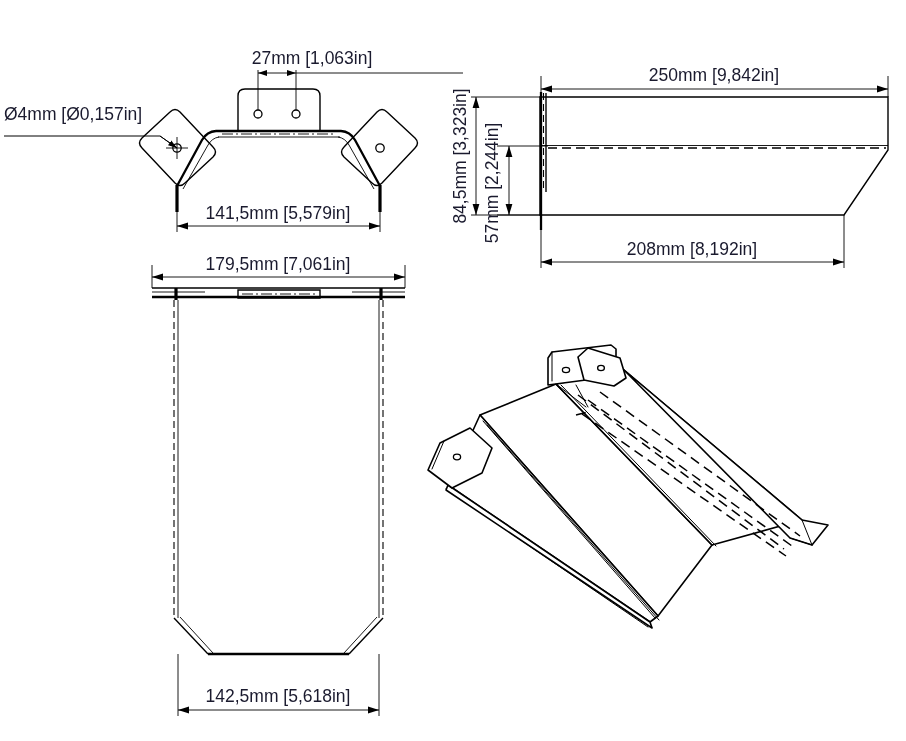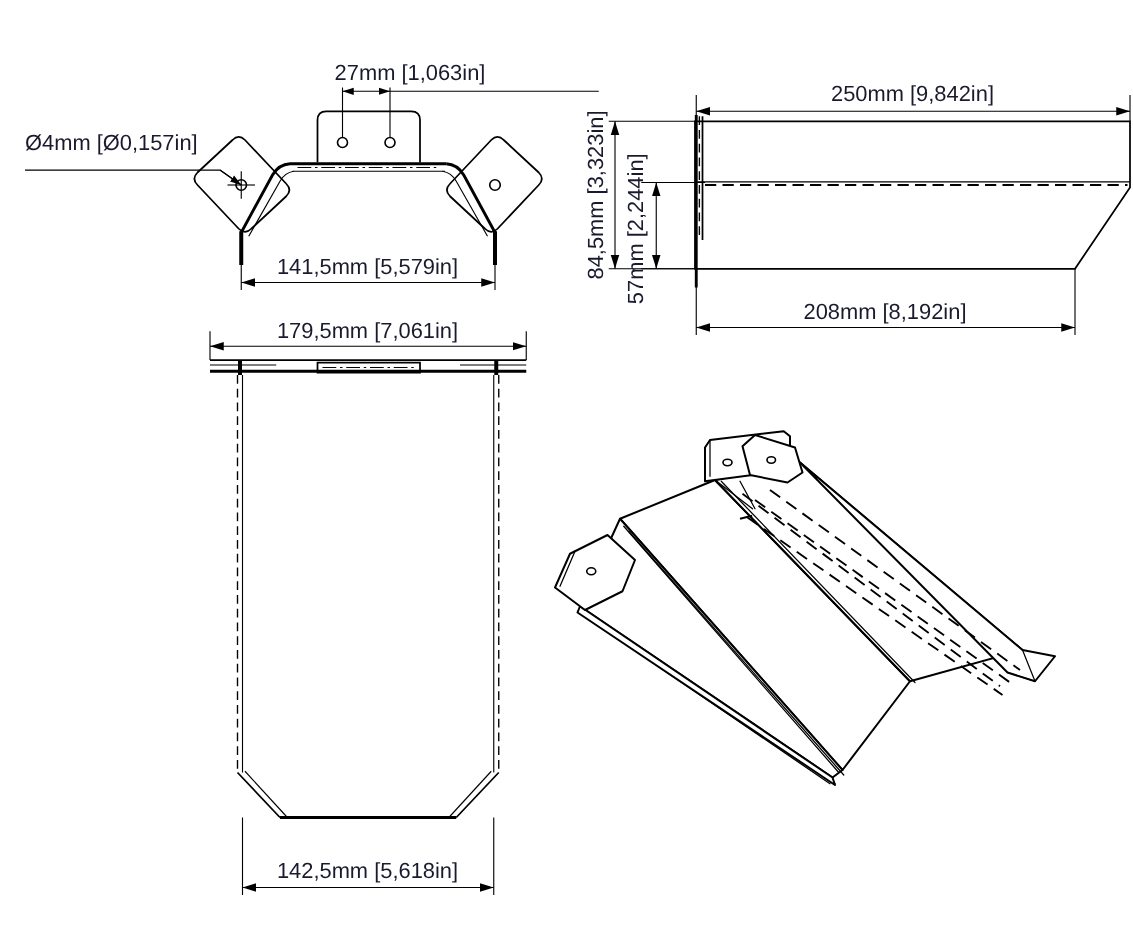--- a/index.html
+++ b/index.html
@@ -10,21 +10,21 @@
   }
   body {
     width: 906px;
     height: 741px;
     position: relative;
     overflow: hidden;
     font-family: "Liberation Sans", sans-serif;
   }
   #drawing-root {
     position: absolute;
-    left: 16px;
+    left: 0;
     top: 0;
     width: 720px;
     height: 741px;
   }
   svg.cad {
     display: block;
     width: 906px;
     height: 741px;
   }
   text.dim {

